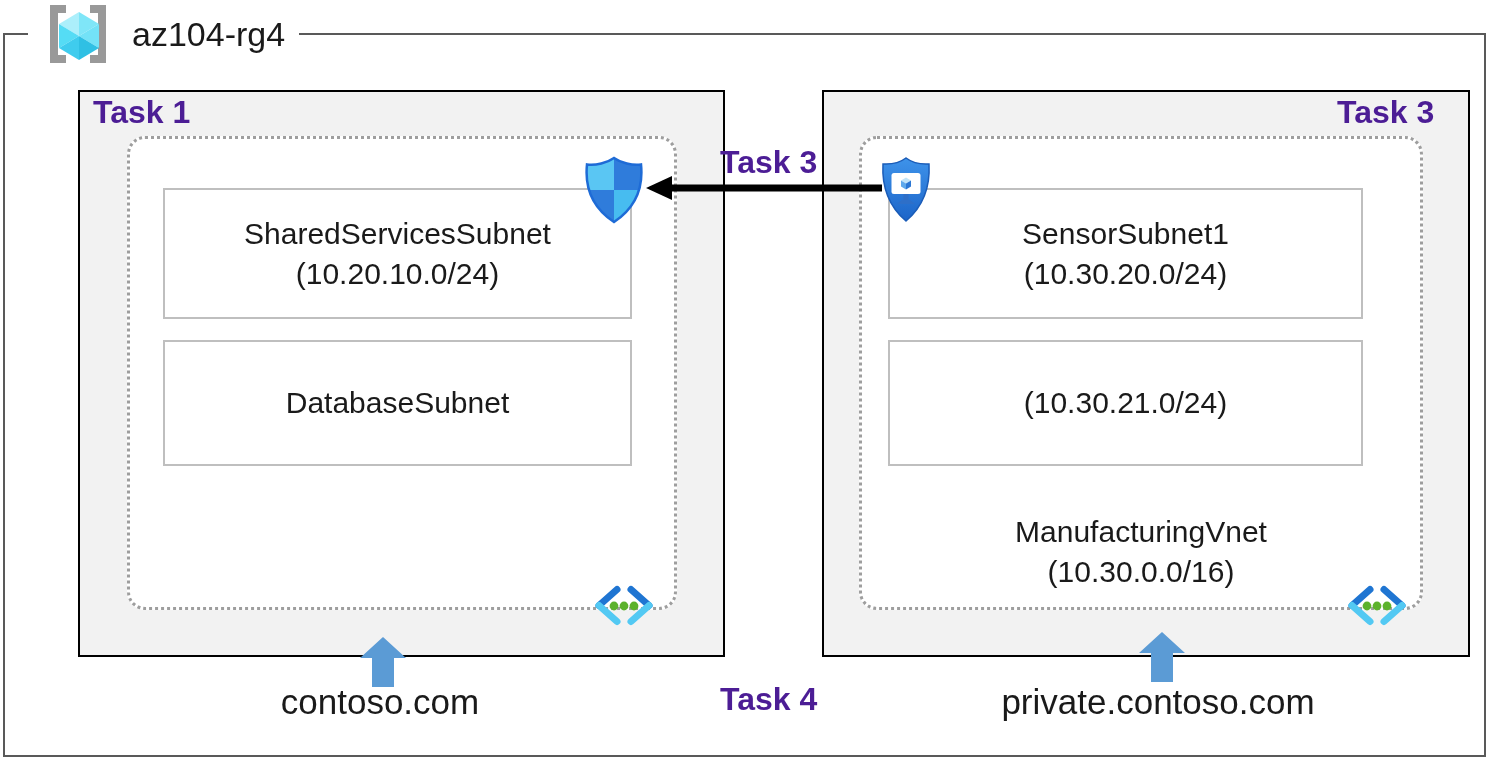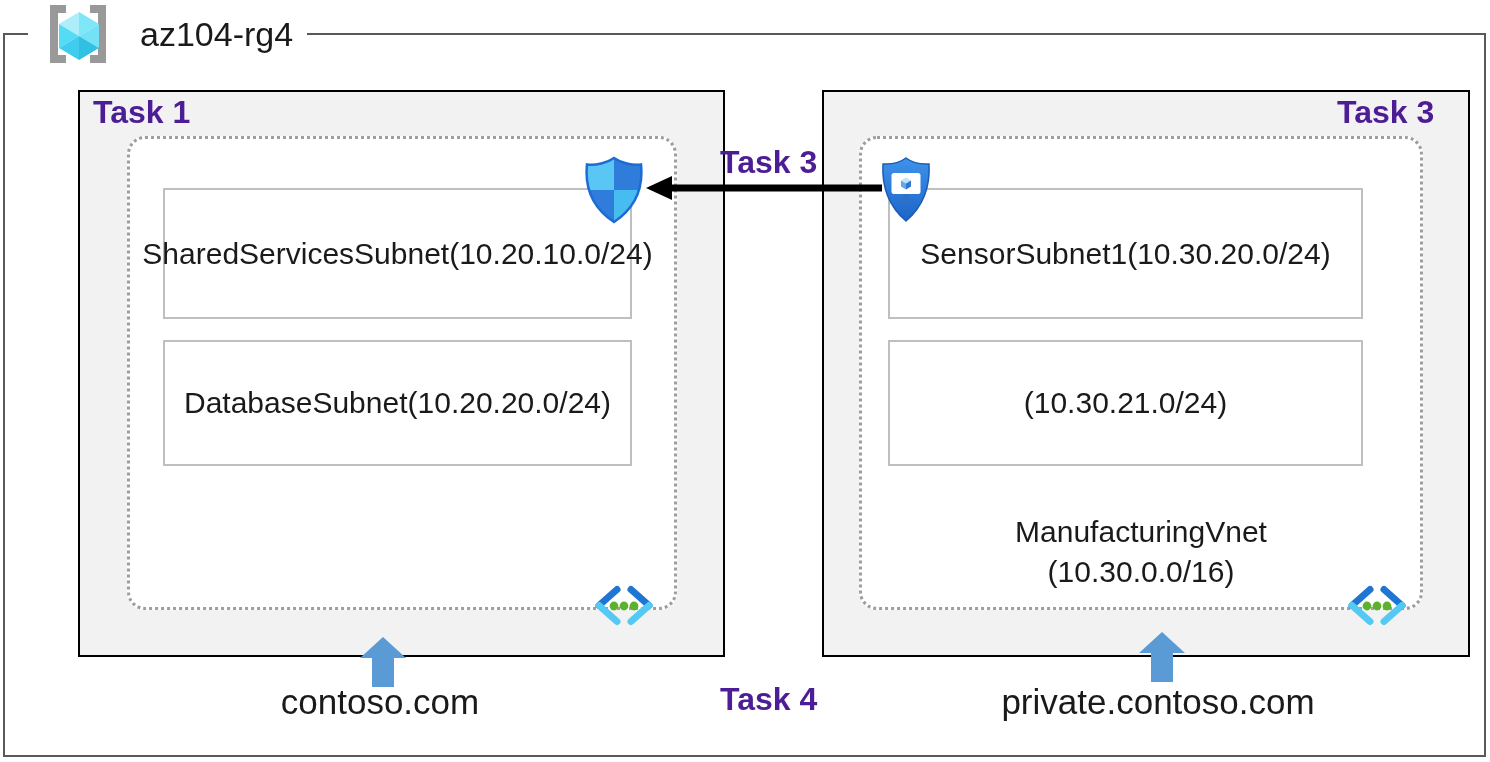--- a/index.html
+++ b/index.html
@@ -3,41 +3,41 @@
 <meta charset="utf-8">
 <style>
   html,body{margin:0;padding:0;background:#ffffff;}
   .canvas{position:relative;width:1490px;height:762px;background:#ffffff;
           font-family:"Liberation Sans",sans-serif;overflow:hidden;}
   .abs{position:absolute;}
 
   
   .outer{left:3px;top:33px;width:1479px;height:720px;border:2px solid #595959;}
   .rg-header{left:28px;top:2px;height:64px;background:#ffffff;display:flex;
-             align-items:center;gap:26px;padding:0 14px;z-index:6;}
+             align-items:center;gap:18px;padding:0 14px;z-index:6;}
   .rg-title{font-size:34px;color:#1a1a1a;white-space:nowrap;}
 
   
   .task-box{background:#F2F2F2;border:2px solid #000000;}
   .task-box.l{left:78px;top:90px;width:643px;height:563px;}
   .task-box.r{left:822px;top:90px;width:644px;height:563px;}
 
   .task-label{font-weight:bold;font-size:32px;color:#4c1d95;z-index:3;white-space:nowrap;}
   .t1{left:93px;top:94px;}
   .t2{left:1337px;top:94px;}
   .t3{left:720px;top:144px;}
   .t4{left:720px;top:681px;}
 
   
   .dashed{background:#ffffff;border:3px dotted #9E9E9E;border-radius:18px;}
   .dashed.l{left:127px;top:136px;width:544px;height:468px;}
   .dashed.r{left:859px;top:136px;width:558px;height:468px;}
 
   
-  .subnet{background:#ffffff;border:2px solid #BFBFBF;display:flex;flex-direction:row;
+  .subnet{background:#ffffff;border:2px solid #BFBFBF;display:flex;flex-direction:column;
           justify-content:center;align-items:center;font-size:30px;color:#1a1a1a;
           line-height:40px;text-align:center;z-index:2;}
   .sn-l{left:163px;width:465px;}
   .sn-r{left:888px;width:471px;}
   .sn-top{top:188px;height:127px;}
   .sn-bot{top:340px;height:122px;}
 
   
   .vnet-label{font-size:30px;line-height:40px;color:#1a1a1a;text-align:center;}
   .vl-l{left:127px;top:512px;width:550px;}
@@ -81,21 +81,20 @@
   <div class="abs task-box l"></div>
   <div class="abs task-label t1">Task 1</div>
   <div class="abs dashed l"></div>
 
   <div class="abs subnet sn-l sn-top">
     <span>SharedServicesSubnet</span>
     <span>(10.20.10.0/24)</span>
   </div>
   <div class="abs subnet sn-l sn-bot">
     <span>DatabaseSubnet</span>
-    <span>(10.20.20.0/24)</span>
   </div>
 
   <div class="abs vnet-label vl-l">
   </div>
 
   <div class="abs task-box r"></div>
   <div class="abs task-label t2">Task 3</div>
   <div class="abs dashed r"></div>
 
   <div class="abs subnet sn-r sn-top">

